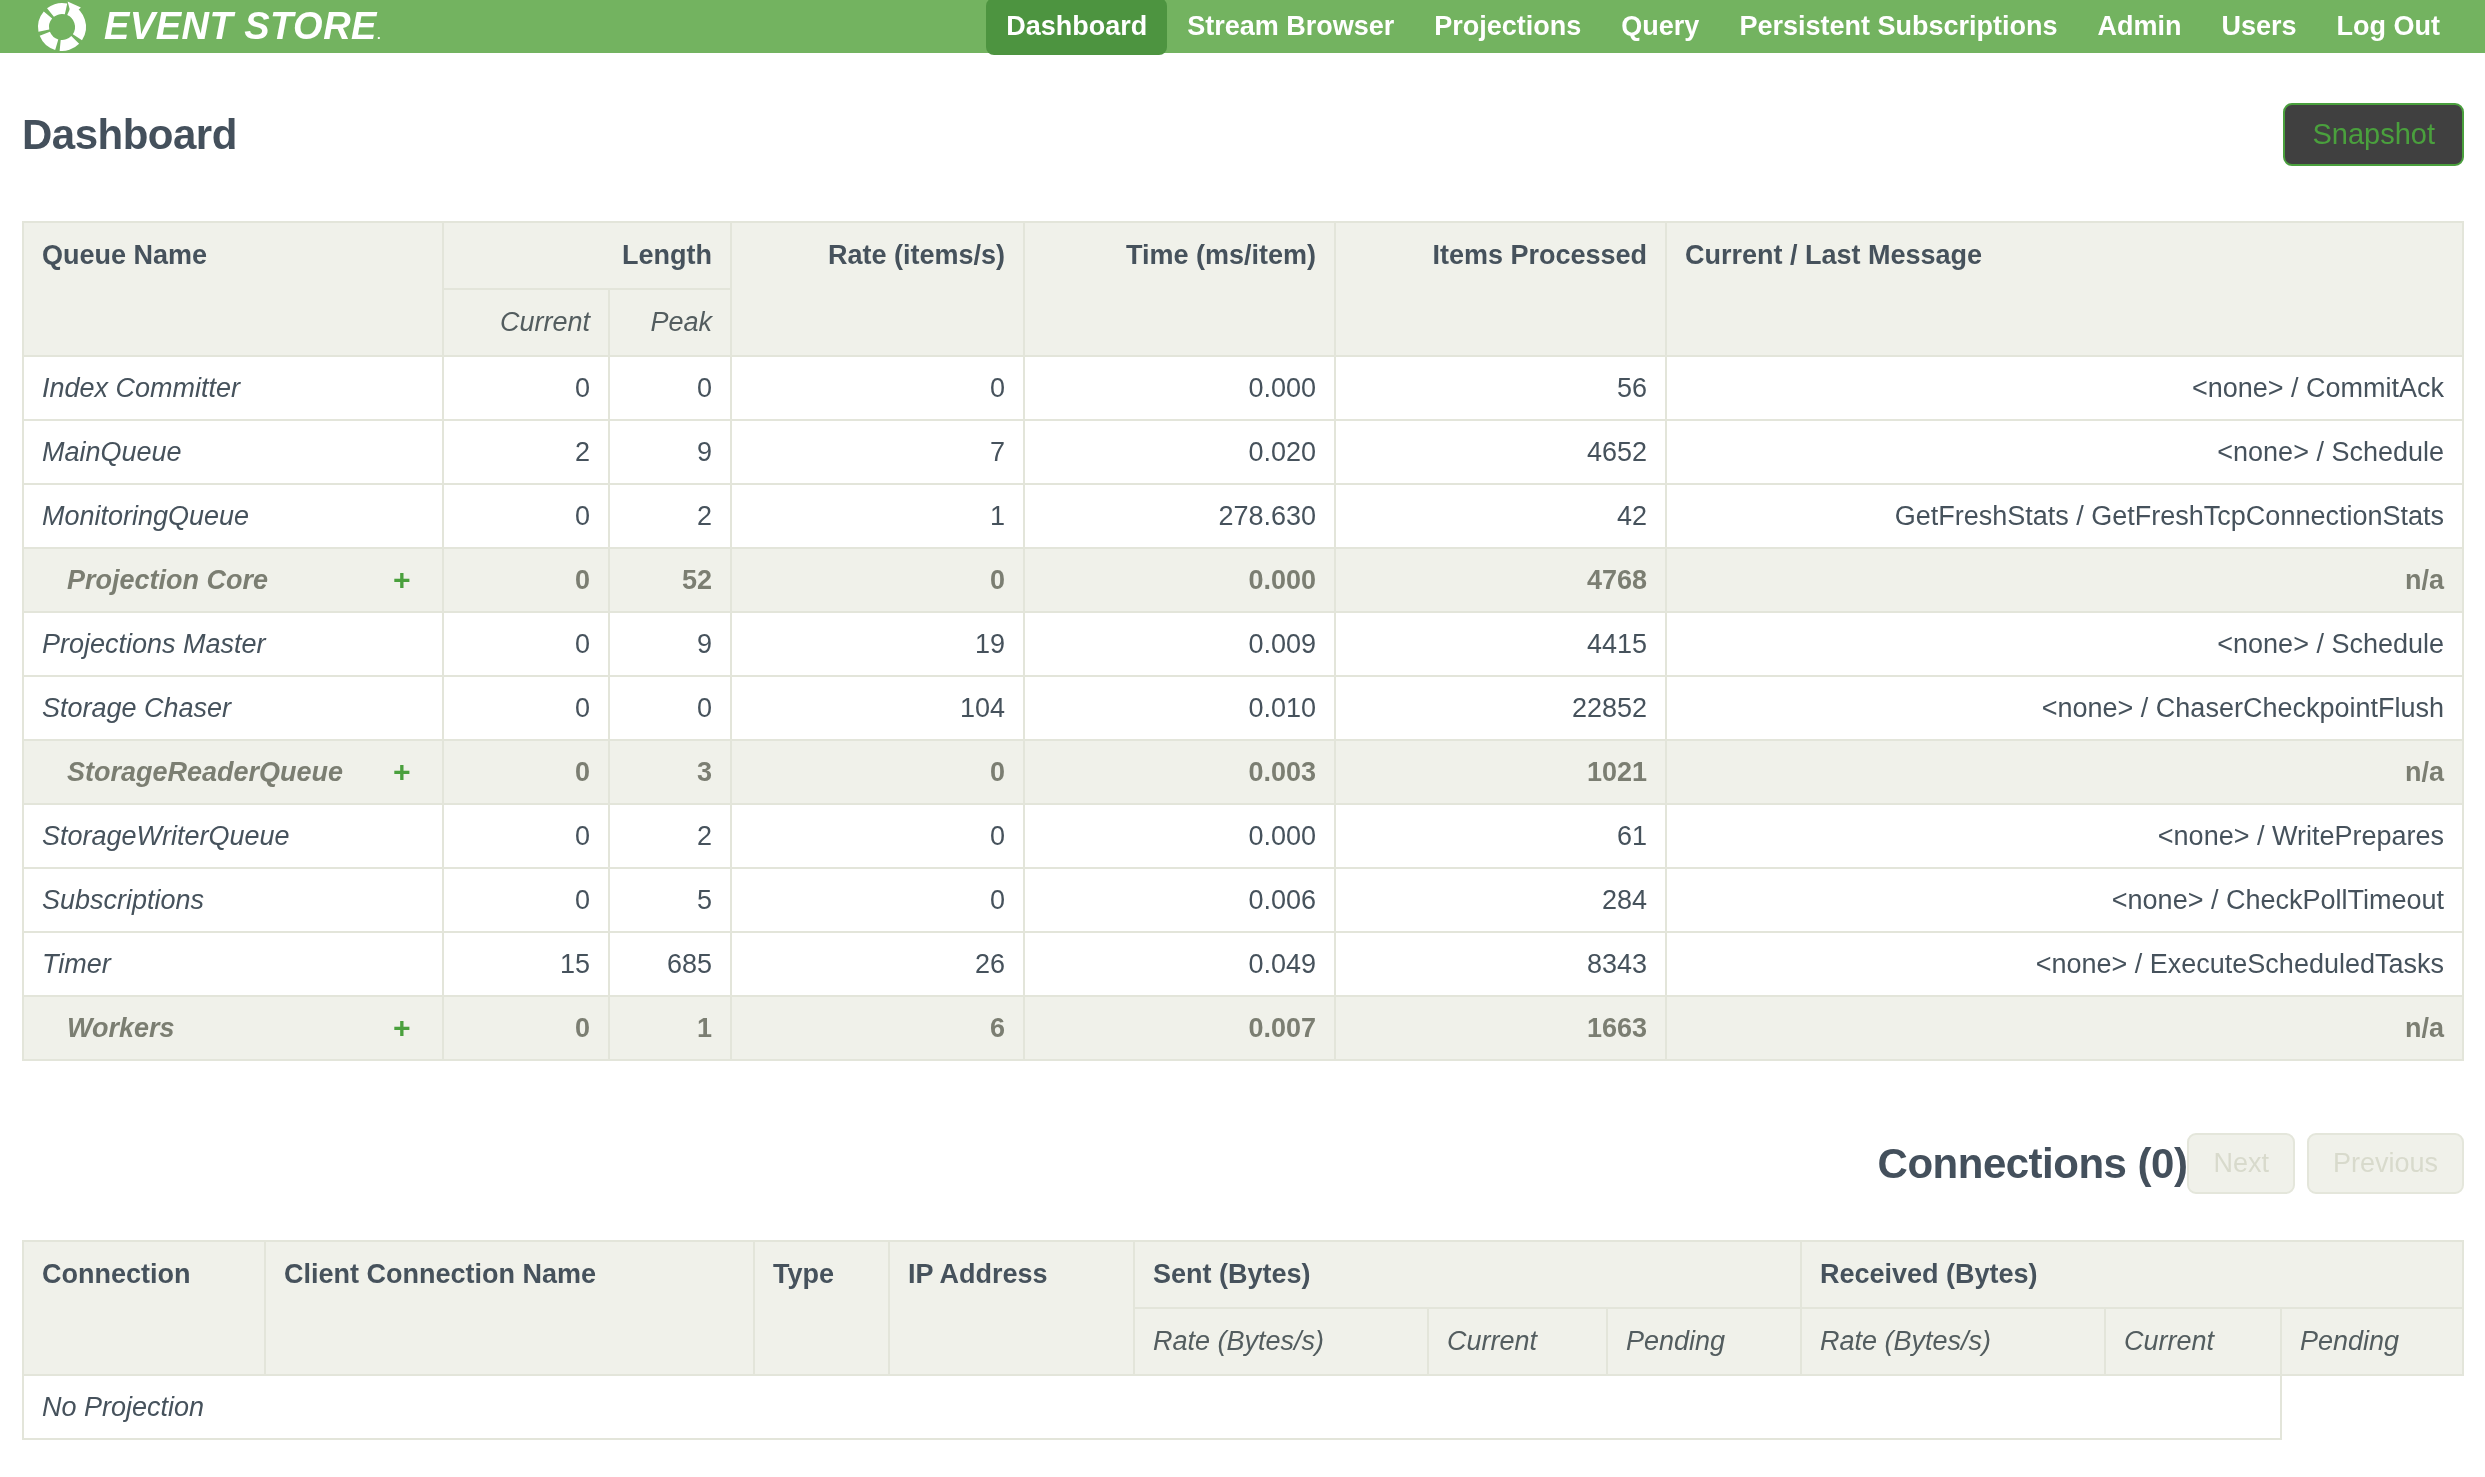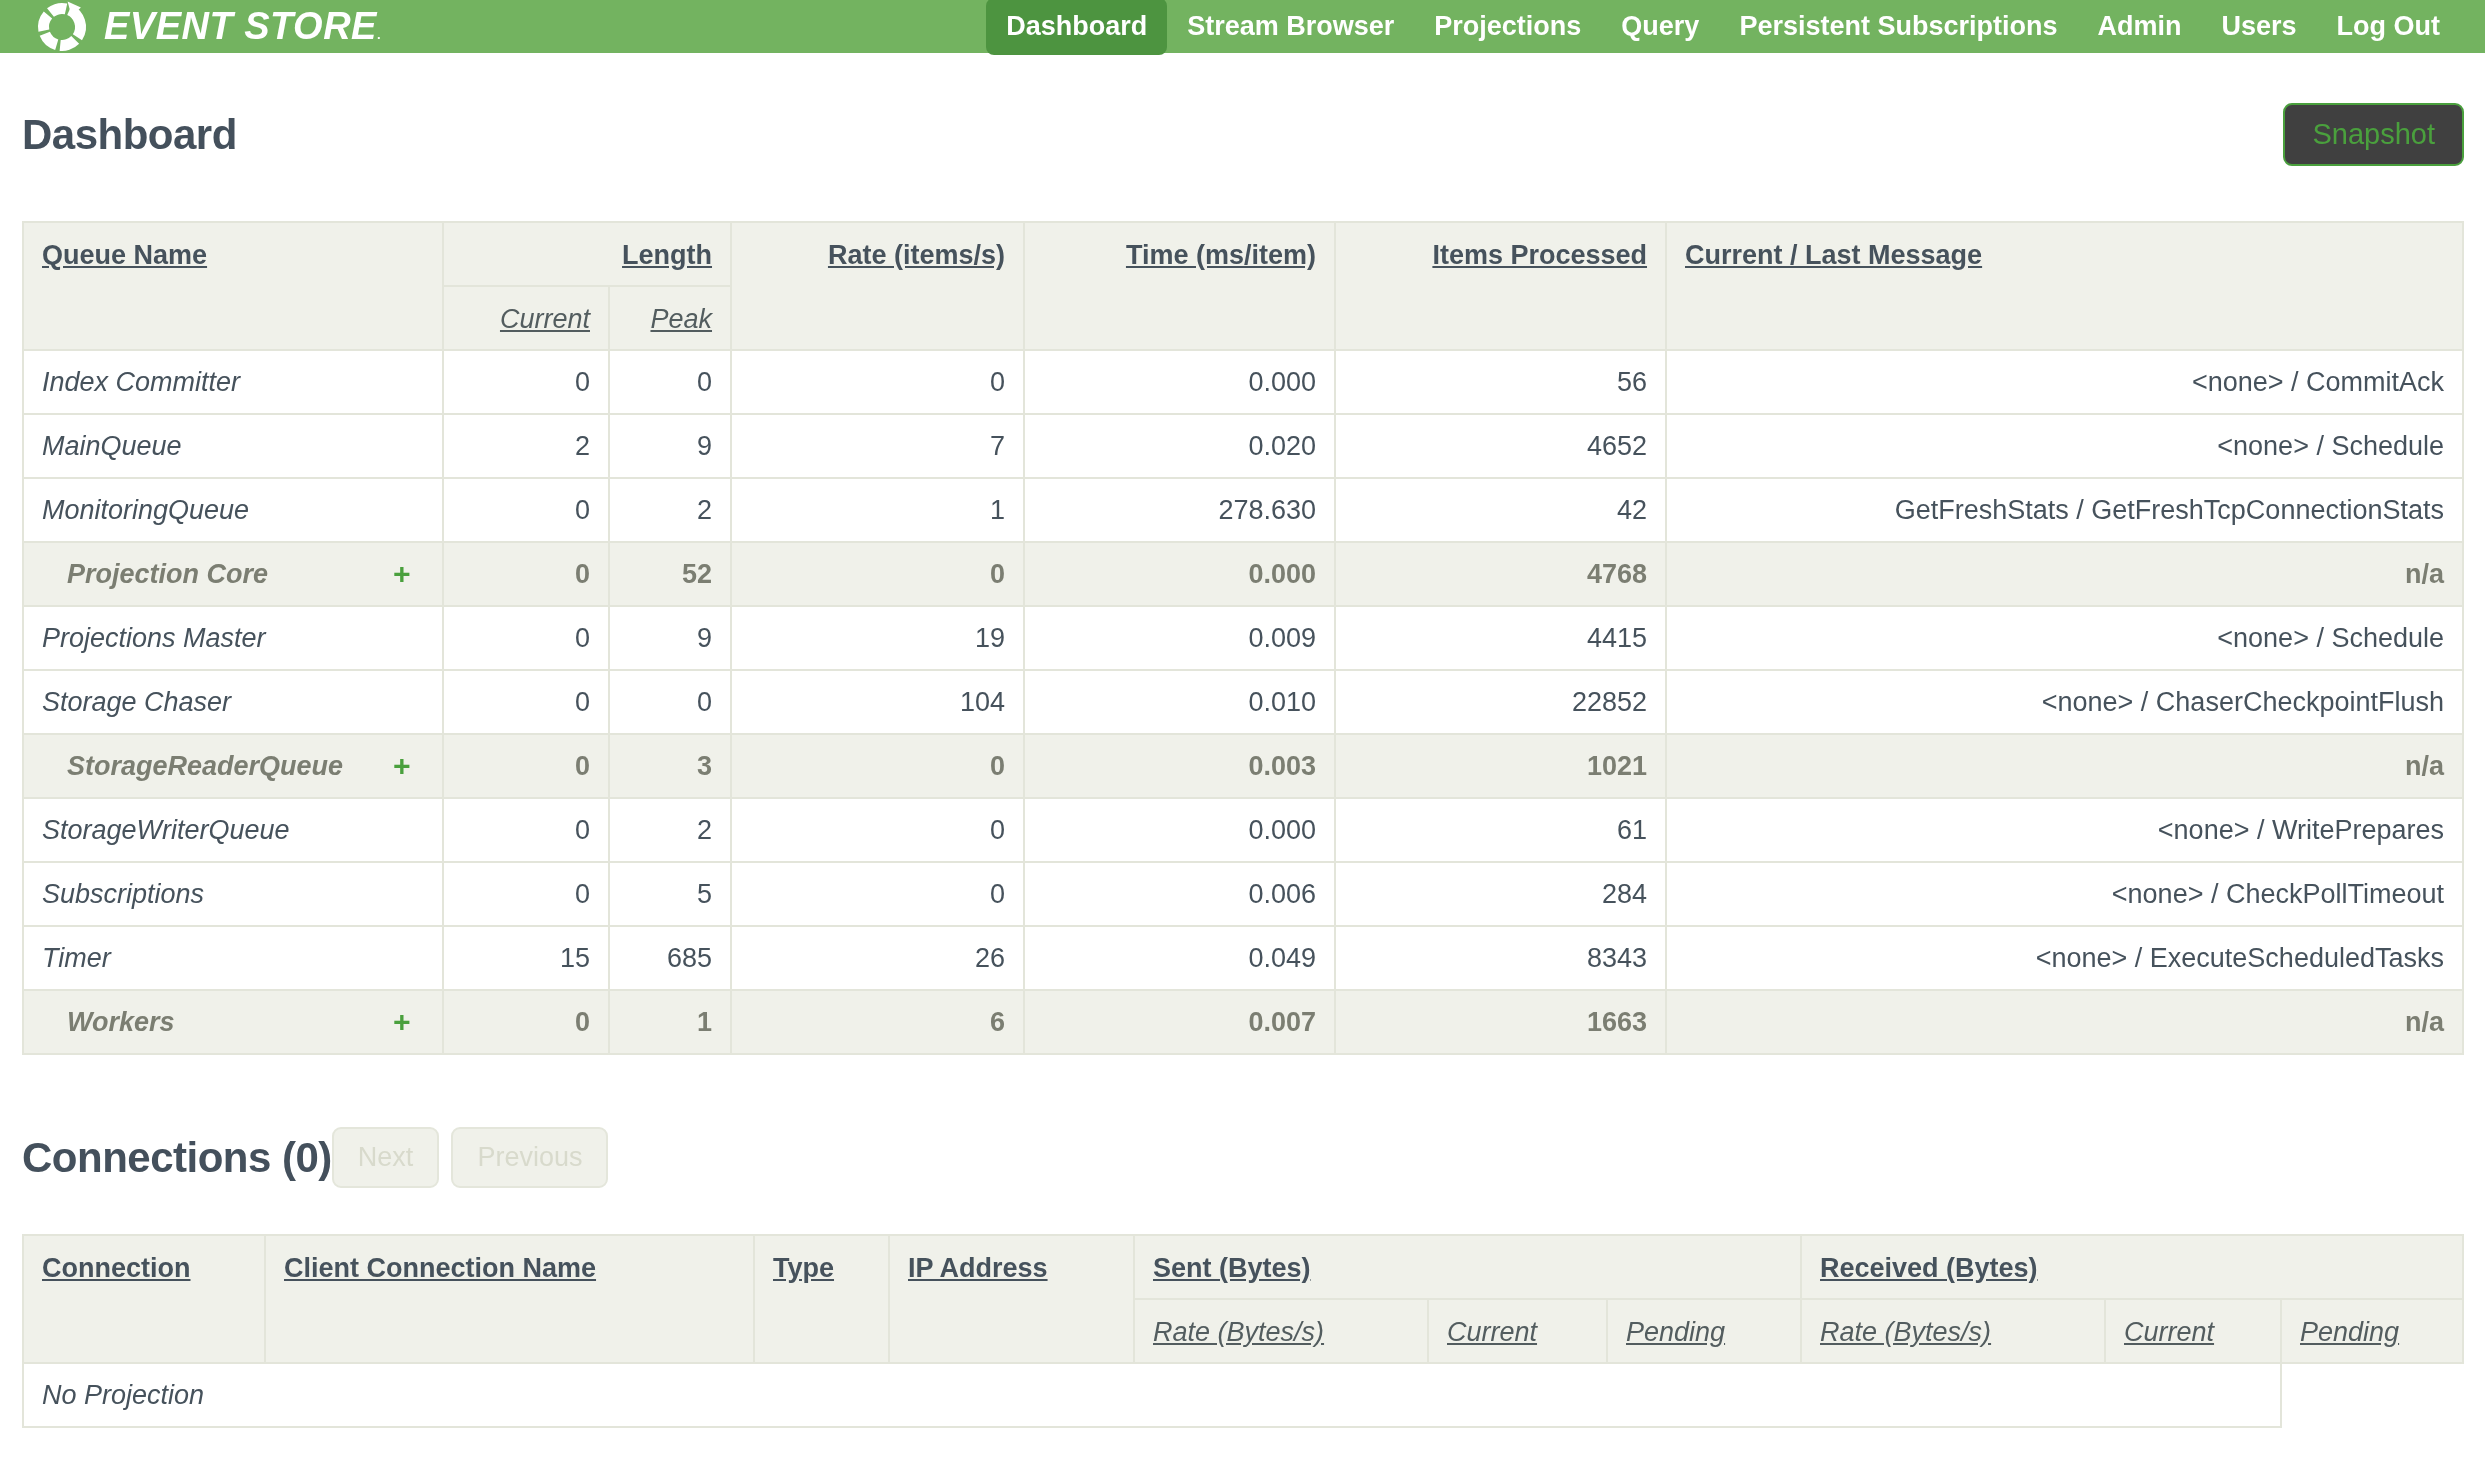--- a/index.html
+++ b/index.html
@@ -87,23 +87,22 @@
     color:var(--slate);
     overflow:hidden;
     white-space:nowrap;
   }
   thead th{
     background:var(--header-bg);
     font-weight:bold;
     text-align:left;
     vertical-align:top;
     padding-top:17px;
-    padding-bottom:8px;
+    padding-bottom:17px;
     height:64px;
-    text-decoration:underline;
   }
   th.sub{
     font-weight:normal;
     font-style:italic;
     color:#535d5f;
   }
   .ta-r{text-align:right;}
   
   .queues{margin-top:55px;}
   .queues tbody td{height:64px;}
@@ -119,21 +118,21 @@
     font-weight:bold;
     font-size:30px;
     cursor:pointer;
     padding-right:14px;
   }
   
   .conn-head{
     margin-top:72px;
     display:flex;
     align-items:center;
-    justify-content:flex-start;
+    justify-content:flex-end;
   }
   .conn-title{
     font-size:42px;
     font-weight:bold;
     color:var(--slate-title);
     letter-spacing:-0.5px;
   }
   .pager{display:flex;gap:12px;}
   .btn-disabled{
     background:var(--disabled-bg);

